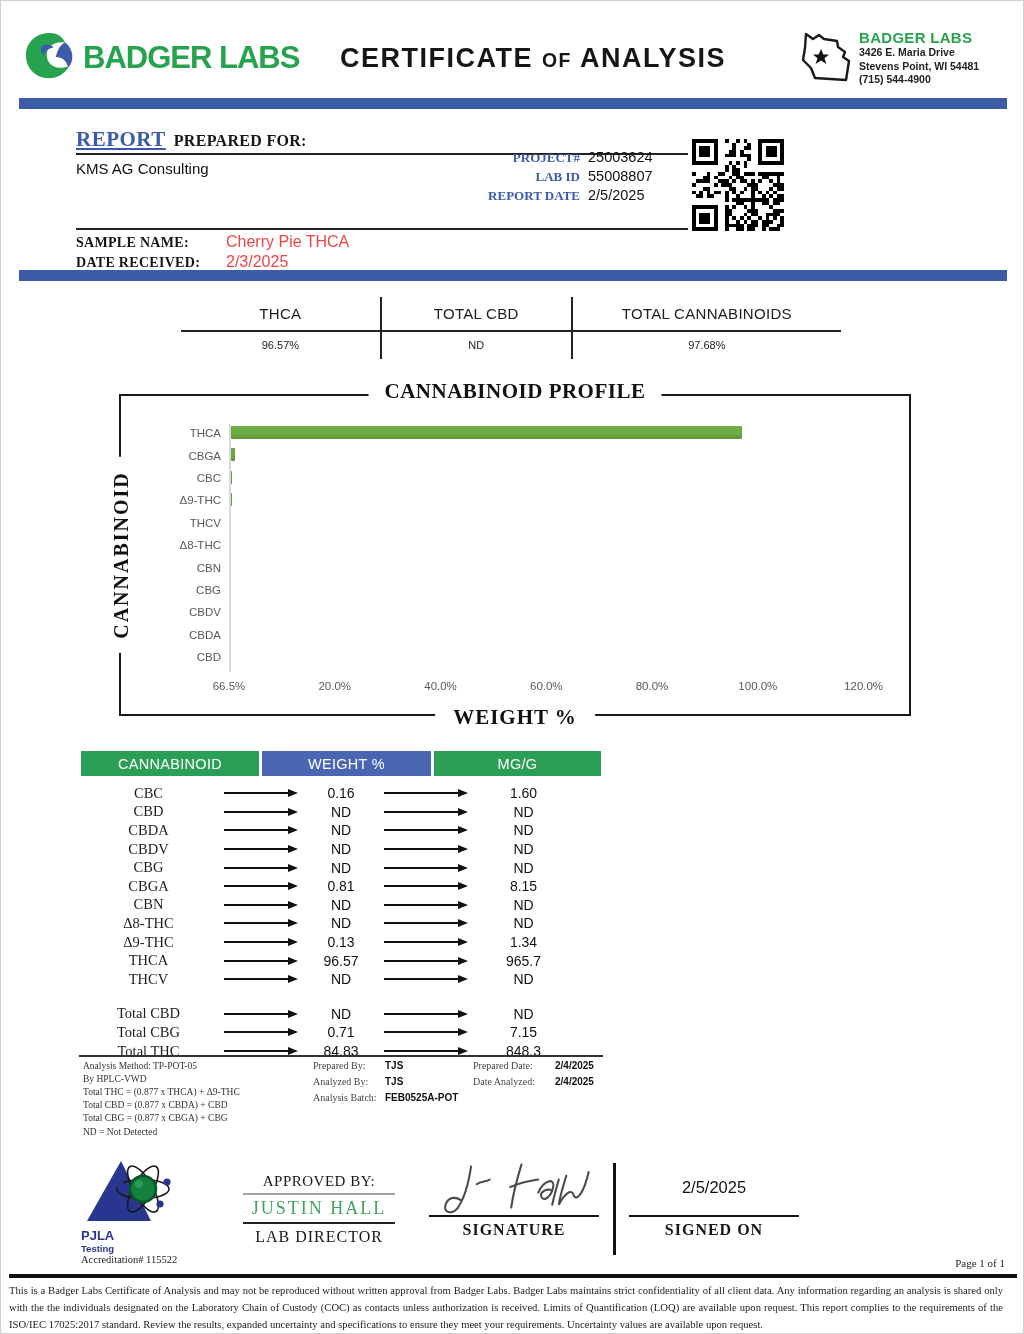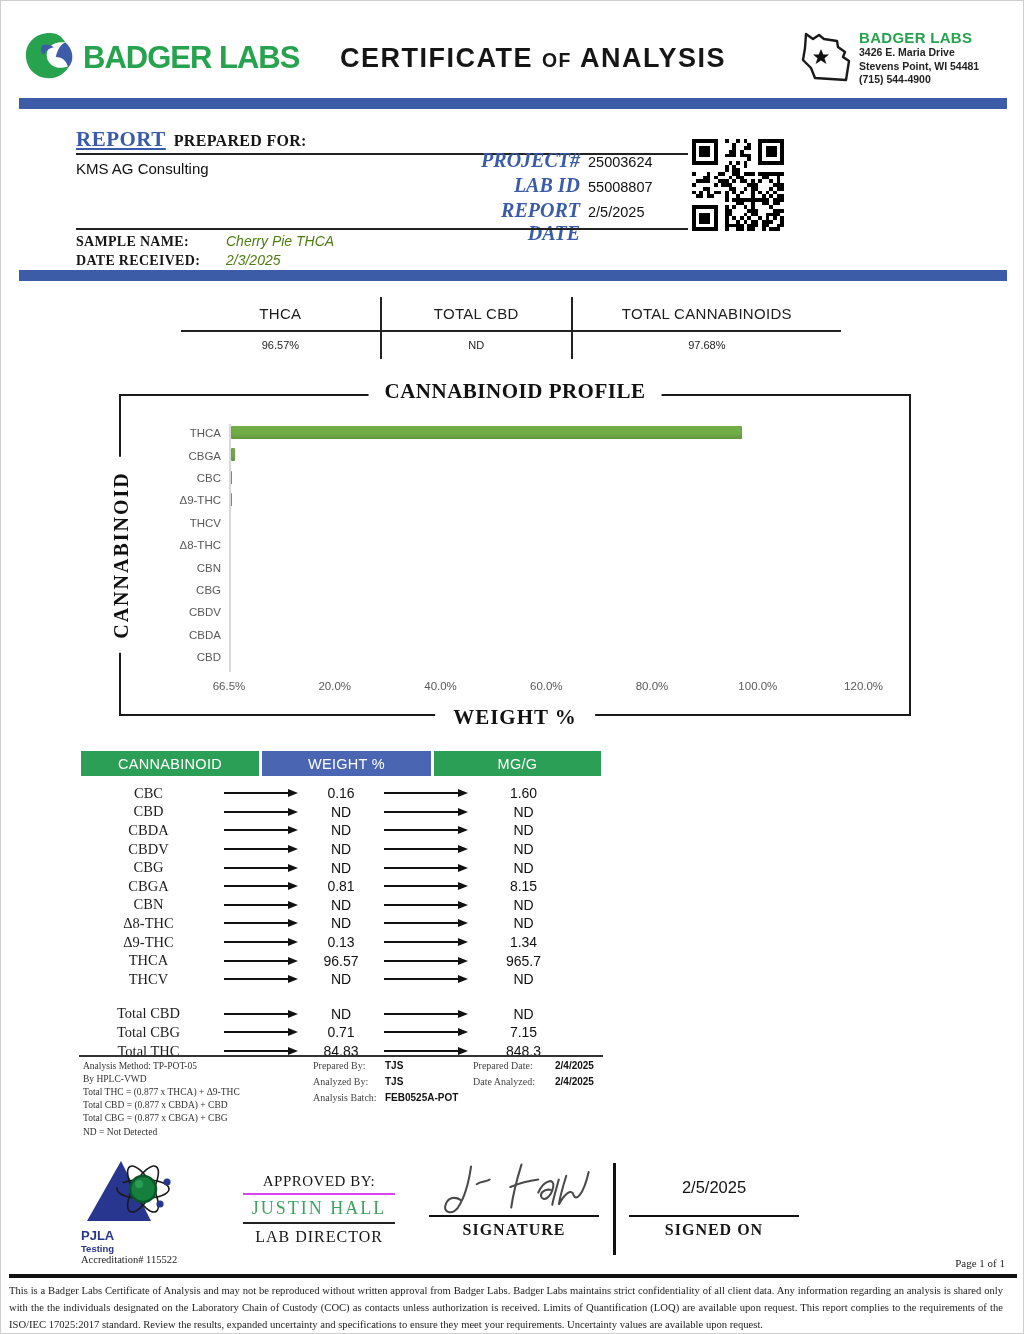--- a/index.html
+++ b/index.html
@@ -20,28 +20,28 @@
   .bar1{top:97px}.bar2{top:269px}
 
   
   .report-sec{position:absolute;top:126px;left:75px;width:874px;height:145px;}
   .report-head{width:612px;border-bottom:2px solid #222;padding-bottom:1px;white-space:nowrap;}
   .rh-report{font-family:"Liberation Serif",serif;font-weight:bold;font-size:21px;color:#3A5BA9;text-decoration:underline;letter-spacing:.5px;margin-right:8px;}
   .rh-prep{font-family:"Liberation Serif",serif;font-weight:bold;font-size:16px;color:#161616;letter-spacing:.3px;}
   .client{margin-top:5px;font-size:15px;color:#111;}
   .proj-fields{position:absolute;top:22px;left:392px;width:208px;}
   .pf-row{display:flex;align-items:baseline;margin-bottom:2px;}
-  .pf-label{font-family:"Liberation Serif",serif;font-weight:bold;font-size:20px;color:#3A5BA9;width:112px;text-align:right;font-style:italic;}
+  .pf-label{font-family:"Liberation Serif",serif;font-weight:bold;font-size:13px;color:#3A5BA9;width:112px;text-align:right;}
   .pf-value{font-size:14.5px;color:#111;padding-left:8px;}
   .qr{position:absolute;top:12px;left:616px;width:92px;height:92px;}
   .sec-line{position:absolute;top:101px;left:0;width:612px;height:2px;background:#222;}
   .sample-rows{position:absolute;top:106px;left:0;}
   .sm-row{display:flex;align-items:baseline;margin-bottom:2px;}
   .sm-label{font-family:"Liberation Serif",serif;font-weight:bold;font-size:14px;color:#161616;width:150px;letter-spacing:.3px;}
-  .sm-value{font-size:14px;color:#4d7c0f;font-style:italic;}
+  .sm-value{font-size:16px;color:#ef4444;}
 
   
   .summary{position:absolute;top:296px;left:180px;width:660px;height:62px;}
   .sum-flex{display:flex;height:100%;}
   .sum-col{display:flex;flex-direction:column;}
   .sum-mid{border-left:2px solid #222;border-right:2px solid #222;}
   .sum-label{height:33px;display:flex;align-items:center;justify-content:center;font-size:15px;color:#1c1c1c;letter-spacing:.3px;}
   .sum-value{height:29px;display:flex;align-items:center;justify-content:center;font-size:11px;color:#1c1c1c;}
   .sum-hline{position:absolute;left:0;top:33px;width:100%;height:2px;background:#222;}
 
@@ -89,21 +89,21 @@
   .fnf-lab{font-family:"Liberation Serif",serif;font-size:10px;color:#444;}
   .fnf-val{font-size:10px;font-weight:bold;color:#111;}
 
   
   .approval{position:absolute;top:1158px;left:80px;width:864px;height:108px;}
   .pjla{position:absolute;left:0;top:0;width:130px;text-align:left;}
   .pjla-name{font-weight:bold;font-size:13px;color:#28368F;margin-top:1px;}
   .pjla-sub{font-weight:bold;font-size:9.5px;color:#28368F;}
   .pjla-accr{font-family:"Liberation Serif",serif;font-size:10.5px;color:#222;}
   .approved{position:absolute;left:162px;top:14px;width:152px;text-align:center;}
-  .ap-lab{font-family:"Liberation Serif",serif;font-size:15px;color:#161616;letter-spacing:.5px;padding-bottom:3px;border-bottom:2px solid #d946ef;}
+  .ap-lab{font-family:"Liberation Serif",serif;font-size:15px;color:#161616;letter-spacing:.5px;padding-bottom:3px;border-bottom:2px solid #a3a3a3;}
   .ap-name{font-family:"Liberation Serif",serif;font-size:18px;color:#3FA360;letter-spacing:2px;padding:3px 0;border-bottom:2px solid #222;white-space:nowrap;}
   .ap-title{font-family:"Liberation Serif",serif;font-size:16px;color:#161616;letter-spacing:1px;padding-top:4px;}
   .sigblock{position:absolute;left:348px;top:0;width:170px;text-align:center;}
   .sig-img{height:56px;margin-bottom:0;}
   .sig-line{border-top:2.5px solid #111;padding-top:4px;font-family:"Liberation Serif",serif;font-weight:bold;font-size:16px;letter-spacing:1px;color:#161616;}
   .vdiv{position:absolute;left:532px;top:4px;width:2.5px;height:92px;background:#111;}
   .signedblock{position:absolute;left:548px;top:0;width:170px;text-align:center;}
   .signed-date{height:56px;display:flex;align-items:center;justify-content:center;font-size:16.5px;color:#111;}
 
   

